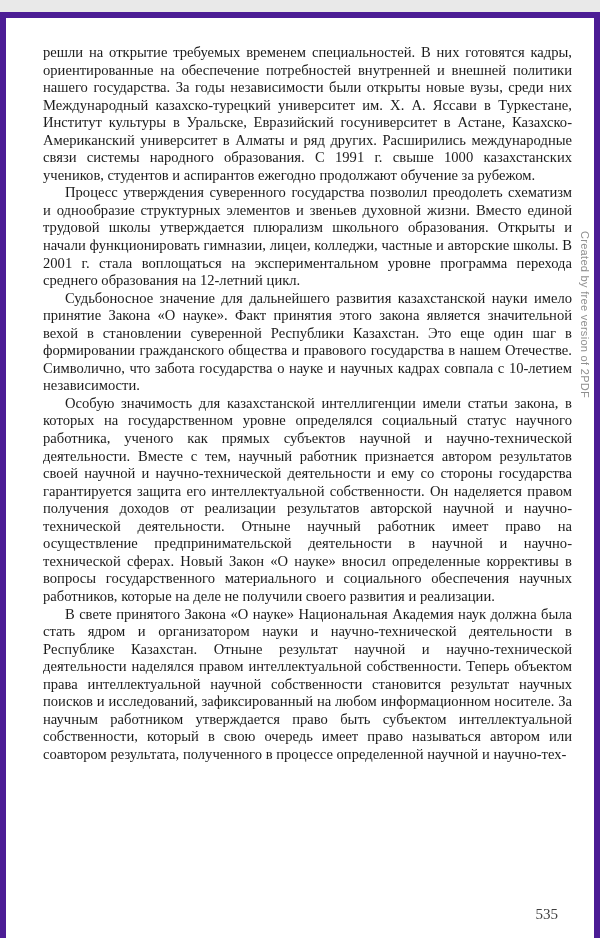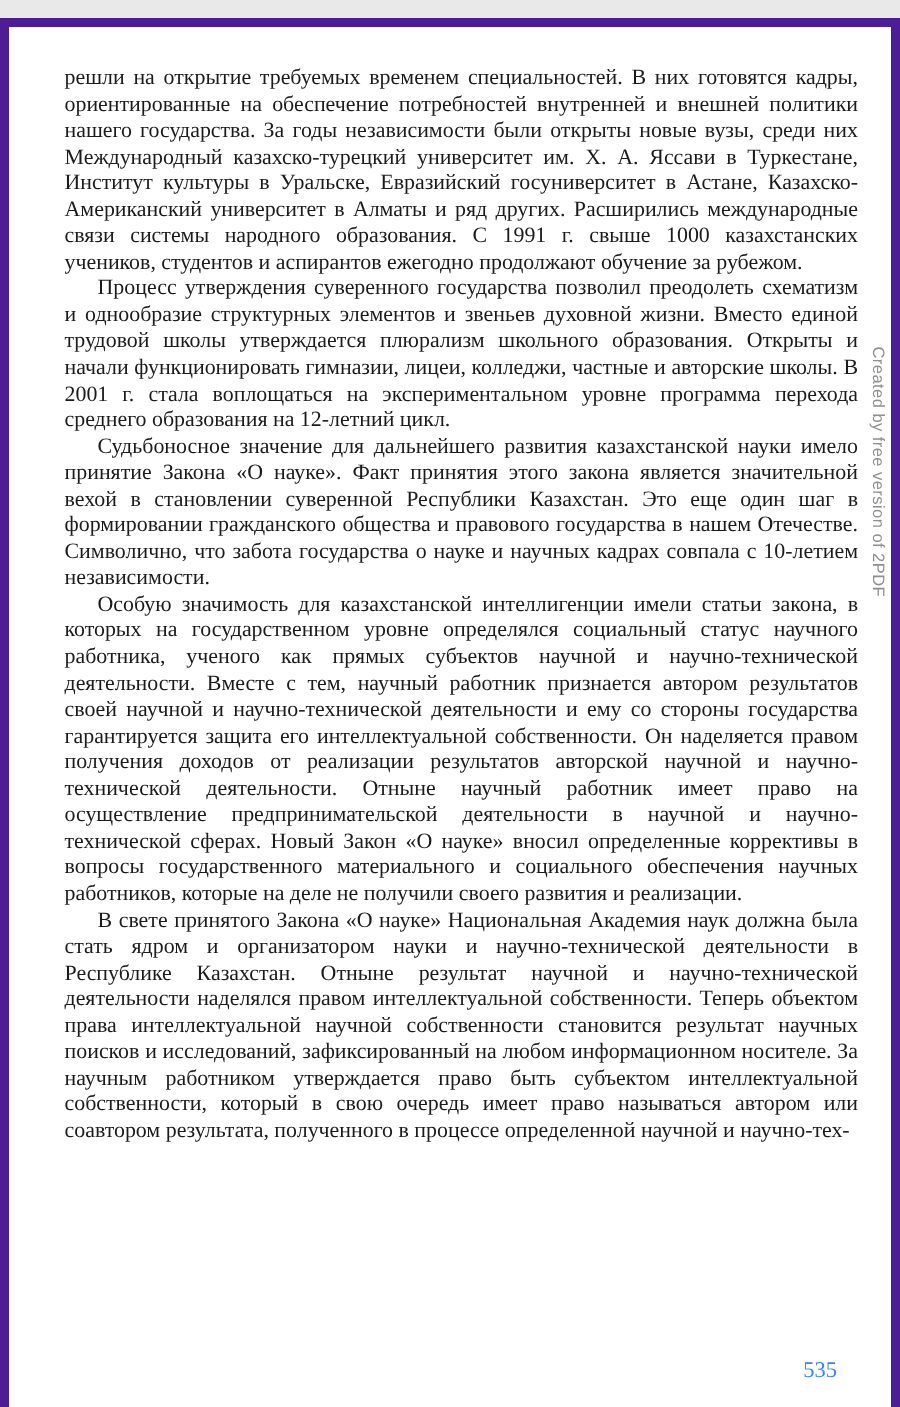--- a/index.html
+++ b/index.html
@@ -45,21 +45,21 @@
     font-size: 11px;
     color: #8f8f8f;
     letter-spacing: 0.3px;
     white-space: nowrap;
   }
   .page-number {
     position: absolute;
     right: 36px;
     top: 888px;
     font-size: 15px;
-    color: #3b82f6;
+    color: #404040;
   }
 </style>
 </head>
 <body>
 
 <div class="page">
 
   <div class="text-block">
     <p class="no-indent">решли на открытие требуемых временем специальностей. В них готовятся кадры, ориентированные на обеспечение потребностей внутренней и внешней политики нашего государства. За годы независимости были открыты новые вузы, среди них Международный казахско-турецкий университет им. Х. А. Яссави в Туркестане, Институт культуры в Уральске, Евразийский госуниверситет в Астане, Казахско-Американский университет в Алматы и ряд других. Расширились международные связи системы народного образования. С 1991 г. свыше 1000 казахстанских учеников, студентов и аспирантов ежегодно продолжают обучение за рубежом.</p>
     <p>Процесс утверждения суверенного государства позволил преодолеть схематизм и однообразие структурных элементов и звеньев духовной жизни. Вместо единой трудовой школы утверждается плюрализм школьного образования. Открыты и начали функционировать гимназии, лицеи, колледжи, частные и авторские школы. В 2001 г. стала воплощаться на экспериментальном уровне программа перехода среднего образования на 12-летний цикл.</p>

